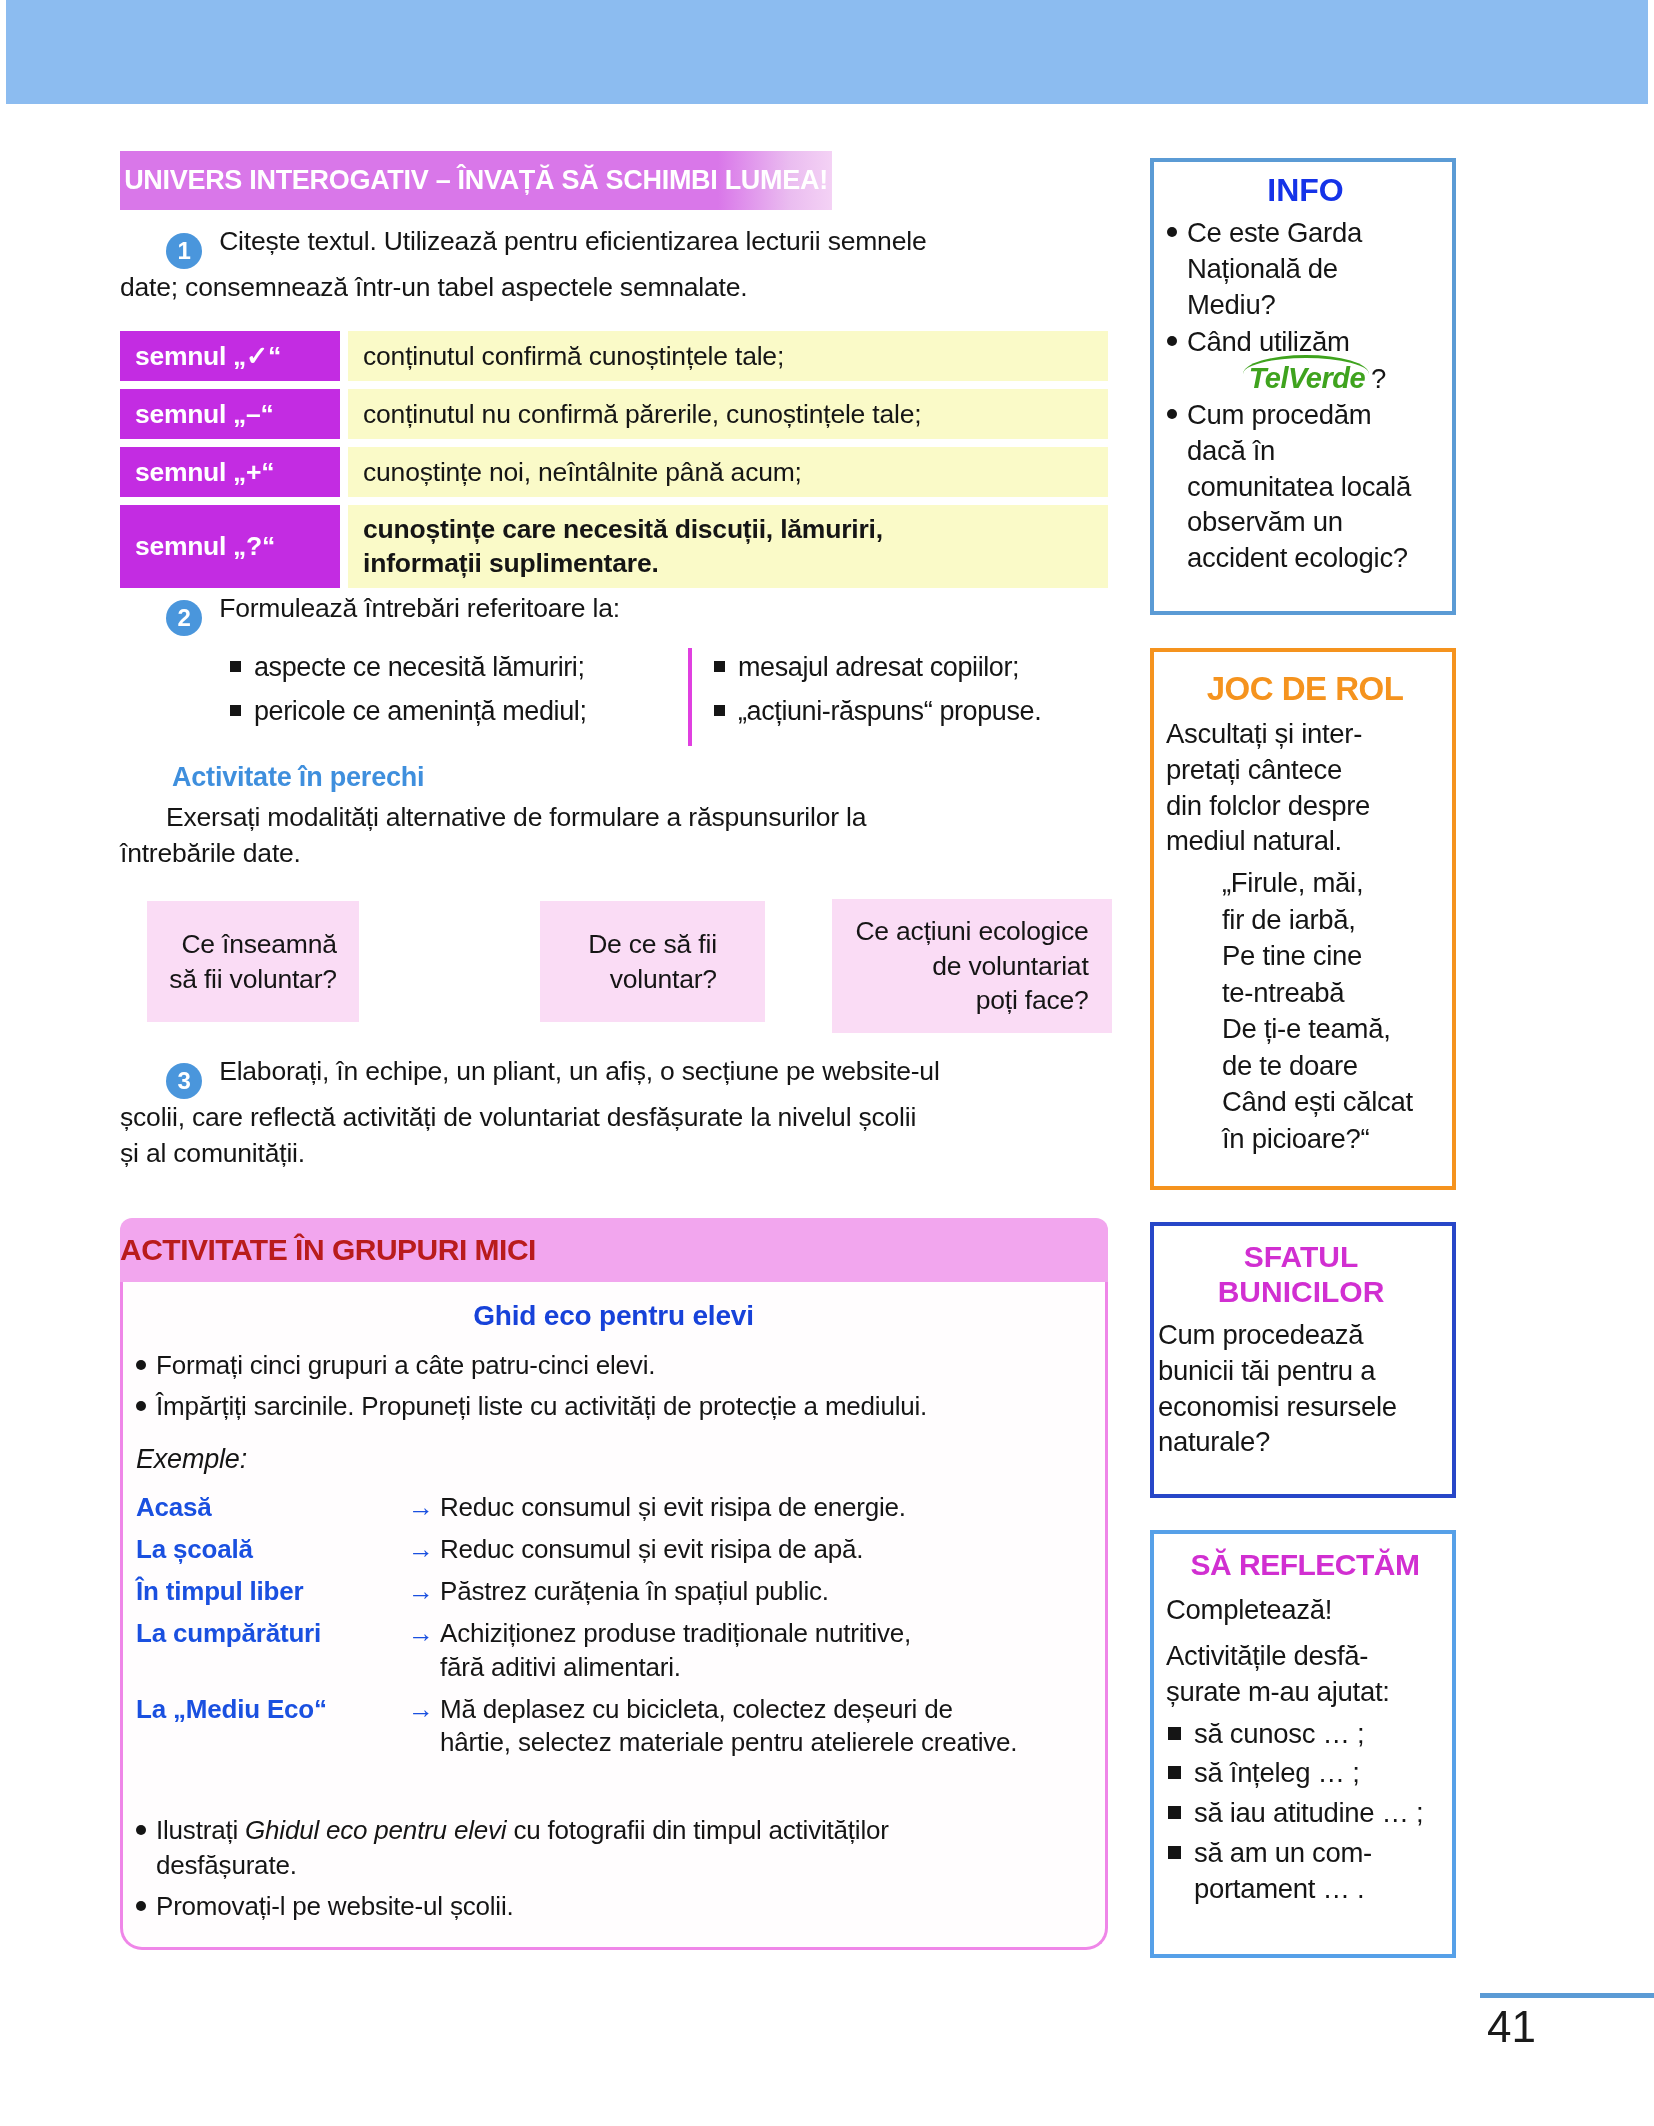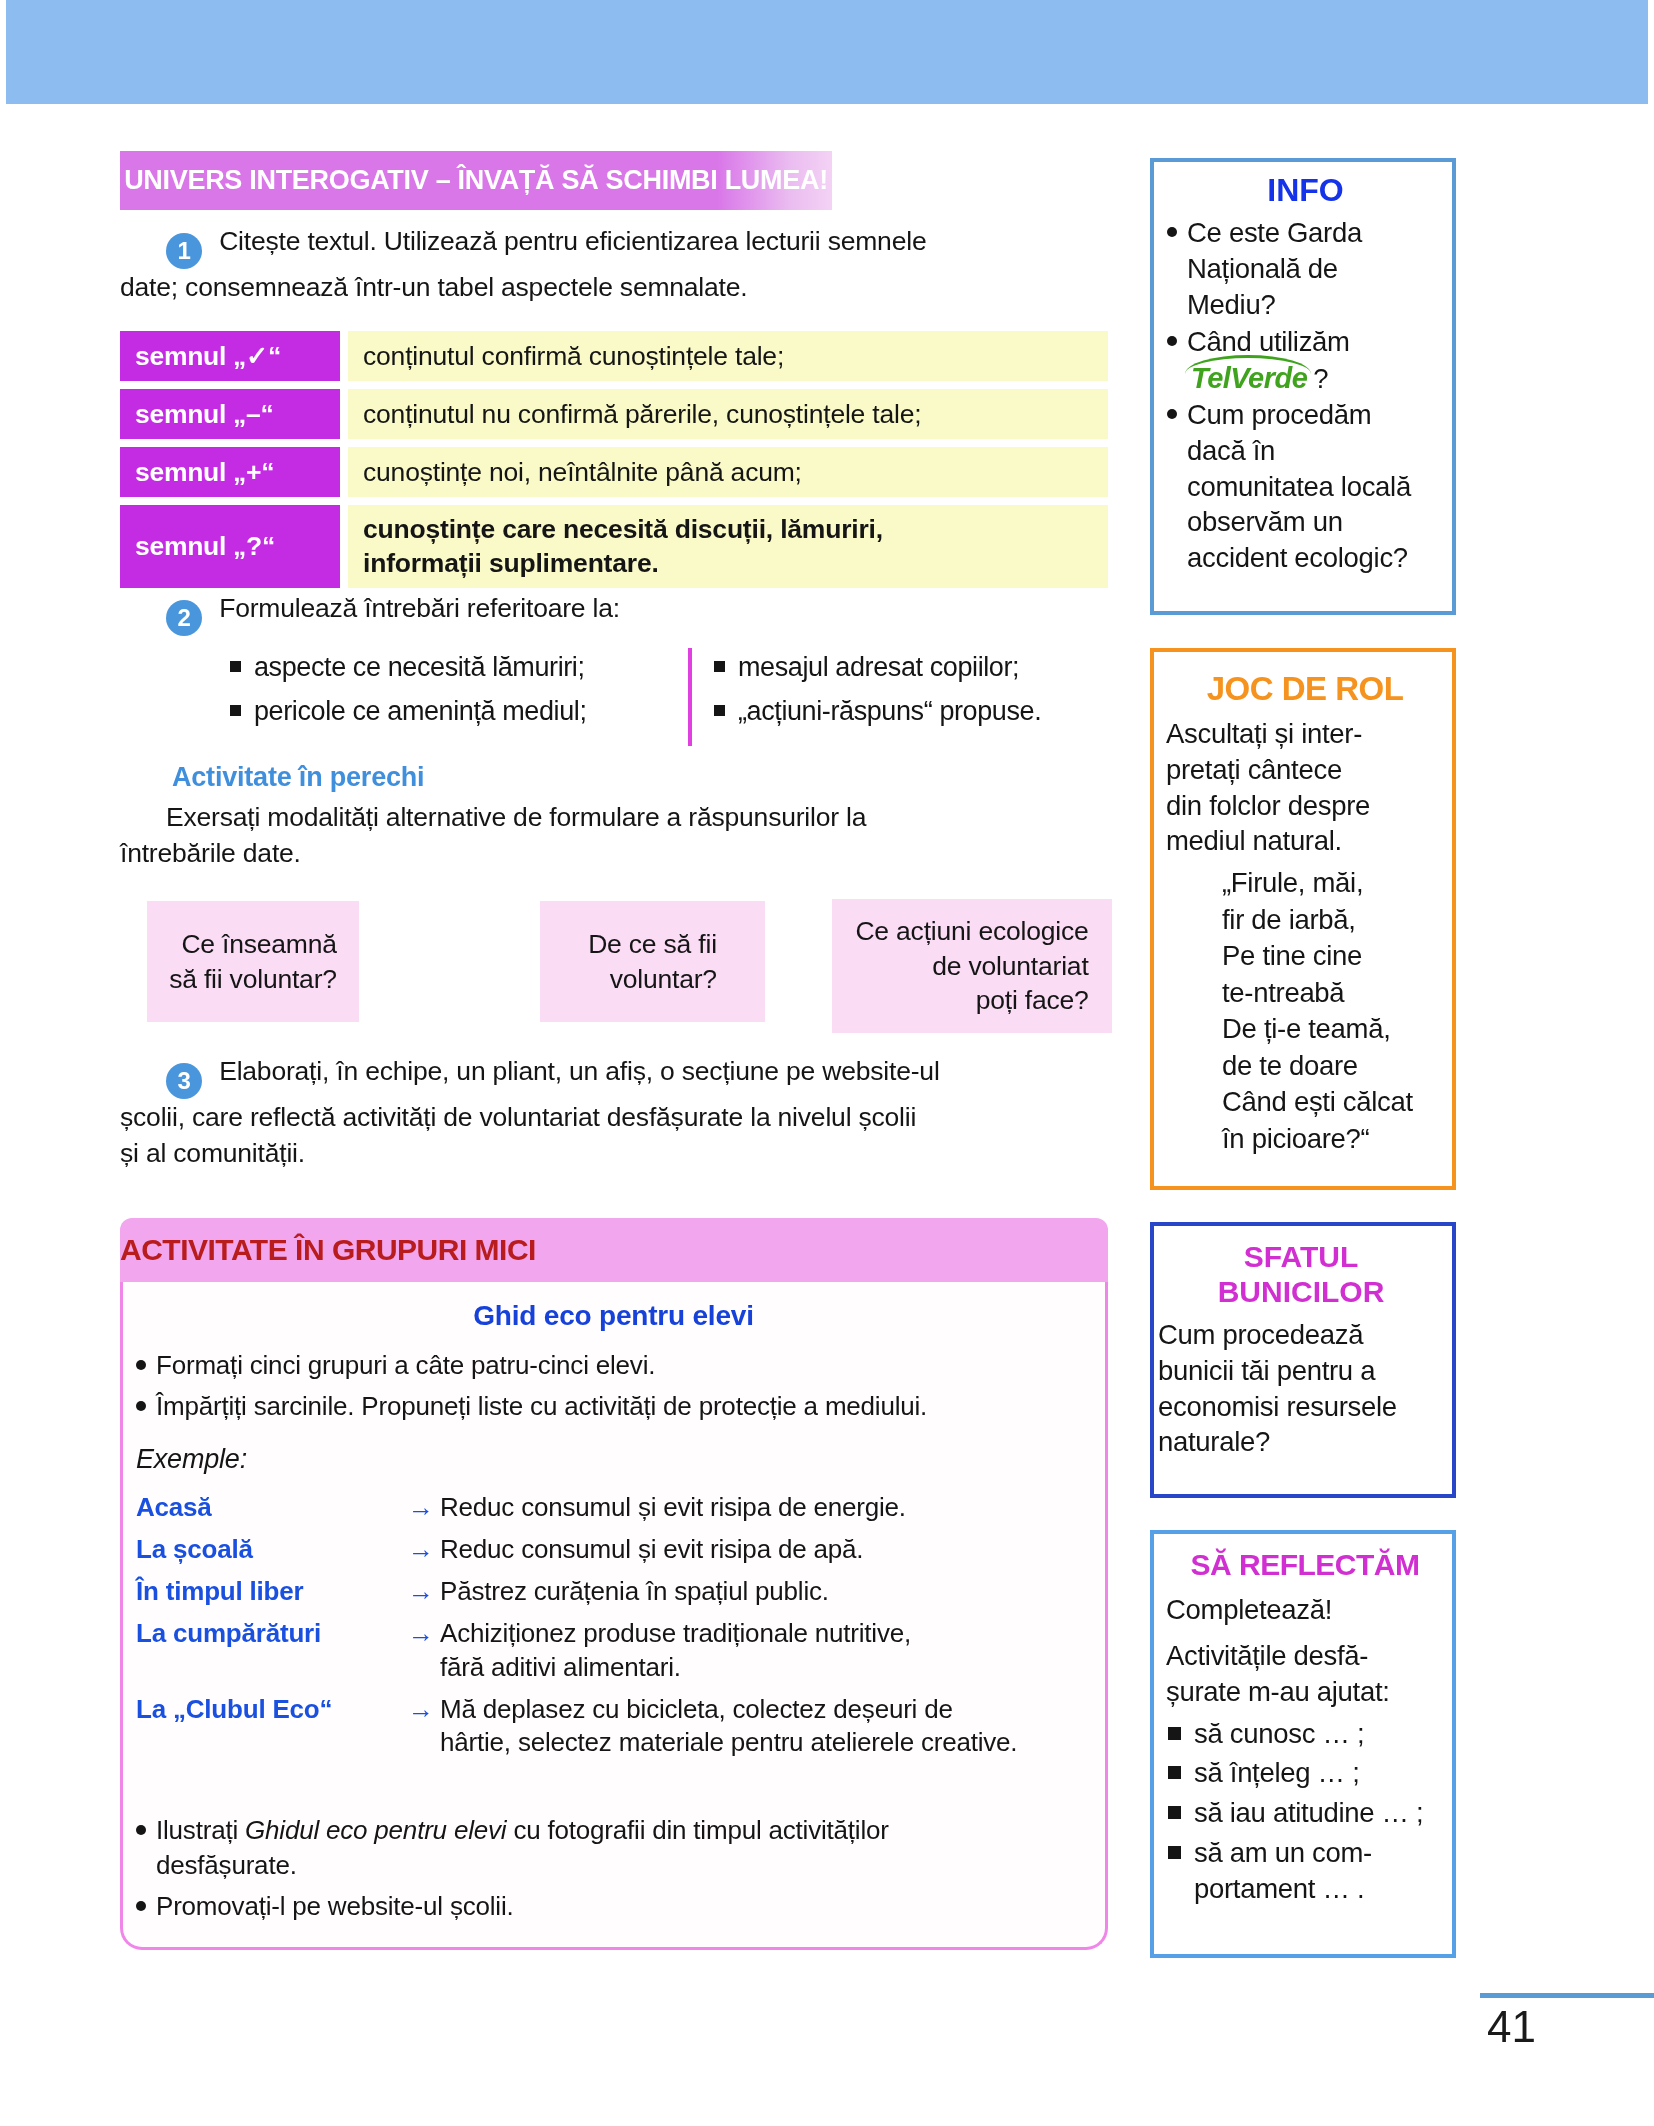--- a/index.html
+++ b/index.html
@@ -95,21 +95,21 @@
   .sb-reflectam { top:1530px; height:428px; border:4px solid #56a0e8; padding:8px 8px 0 12px; }
   .sb-title { text-align:center; font-weight:bold; }
   .sb-info .sb-title { color:#1533e8; font-size:32px; margin:4px 0 6px; }
   .sb-joc .sb-title { color:#f5931e; font-size:33px; margin:8px 0 8px; letter-spacing:-0.5px; }
   .magenta { color:#d12fd1; }
   .sb-sfatul .sb-title { font-size:30px; line-height:1.15; margin:6px 0 8px; }
   .sb-reflectam .sb-title { font-size:30px; margin:6px 0 12px; letter-spacing:-0.5px; }
   .sb-text { font-size:27.5px; line-height:1.3; letter-spacing:-0.3px; }
   .sb-item { display:flex; font-size:27.5px; line-height:1.3; letter-spacing:-0.3px; margin-bottom:2px; }
   .sb-item .bdot { margin:12px 10px 0 0; }
-  .logo-line { margin:2px 0 2px 24px; font-size:27.5px; }
+  .logo-line { margin:2px 0 2px 24px; font-size:27.5px;text-align:center; }
   .telverde {
     display:inline-block; position:relative; color:#3fa31e; font-weight:bold; font-style:italic;
     font-size:29px; letter-spacing:-0.5px; margin-right:6px;
   }
   .telverde::before {
     content:""; position:absolute; left:-6px; right:-4px; top:-7px; height:16px;
     border-top:3px solid #3fa31e; border-radius:50% / 100% 100% 0 0;
   }
   .joc-quote { font-size:27.5px; line-height:1.33; letter-spacing:-0.3px; margin:6px 0 0 56px; }
   .rf-sub { font-size:27.5px; margin:10px 0 12px; letter-spacing:-0.3px; }
@@ -250,21 +250,21 @@
         <span class="g-arrow">→</span>
         <span class="g-action pl">Păstrez curățenia în spațiul public.</span>
       </div>
       <div class="g-ex">
         <span class="g-place">La cumpărături</span>
         <span class="g-arrow">→</span>
         <span class="g-action pl">Achiziționez produse tradiționale nutritive,
 fără aditivi alimentari.</span>
       </div>
       <div class="g-ex">
-        <span class="g-place">La „Clubul Eco“</span>
+        <span class="g-place">La „Mediu Eco“</span>
         <span class="g-arrow">→</span>
         <span class="g-action pl">Mă deplasez cu bicicleta, colectez deșeuri de
 hârtie, selectez materiale pentru atelierele creative.</span>
       </div>
 
       <div class="g-bullet g-final">
         <span class="bdot"></span>
         <span><span>Ilustrați </span><i>Ghidul eco pentru elevi</i><span class="pl"> cu fotografii din timpul activităților
 desfășurate.</span></span>
       </div>

